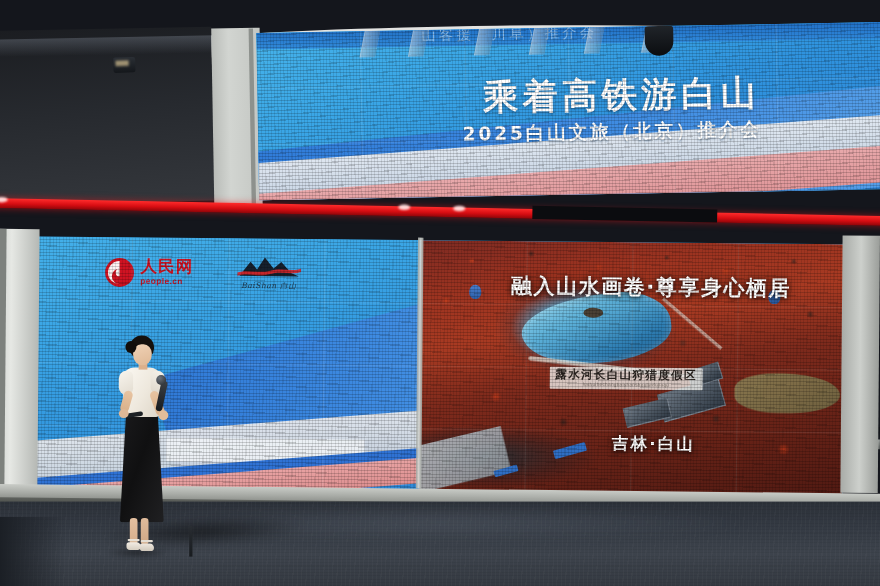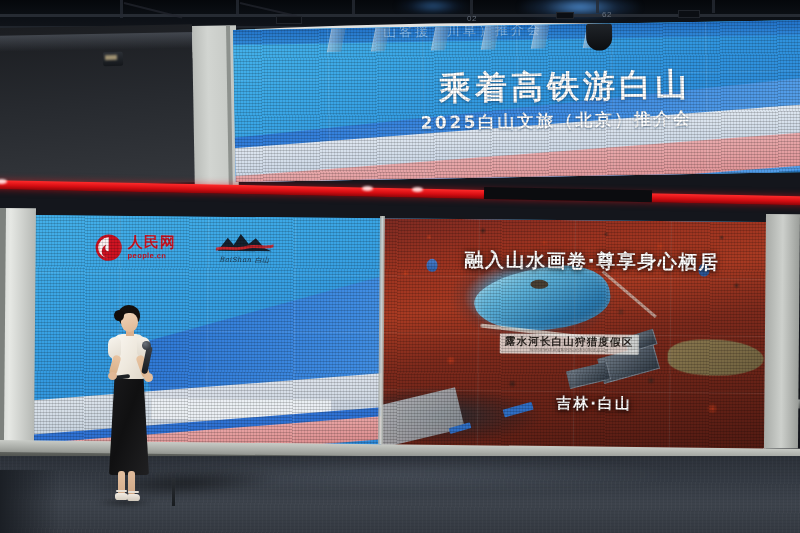--- a/index.html
+++ b/index.html
@@ -311,39 +311,20 @@
             background:radial-gradient(ellipse at center,rgba(0,0,0,.45),rgba(0,0,0,0) 70%);
             filter:blur(2px); }
   .mic-stand { position:absolute; left:172px; top:478px; width:3px; height:28px;
             background:linear-gradient(180deg,#2a2e33,#14171a); opacity:.9; }
 </style>
 </head>
 <body>
 
 <div id="stage">
 
-  <div class="ceiling">
-    <div class="ceil-glow"></div>
-    <div class="ceil-glow2"></div>
-    <div class="truss-bar" style="left:0;top:14px;width:800px;"></div>
-    <div class="truss-bar" style="left:0;top:26px;width:800px;height:2px;opacity:.6;"></div>
-    <div class="truss-vert" style="left:120px;top:0;height:18px;"></div>
-    <div class="truss-vert" style="left:236px;top:0;height:16px;"></div>
-    <div class="truss-vert" style="left:352px;top:0;height:15px;"></div>
-    <div class="truss-vert" style="left:470px;top:0;height:14px;"></div>
-    <div class="truss-vert" style="left:596px;top:0;height:13px;"></div>
-    <div class="truss-vert" style="left:712px;top:0;height:13px;"></div>
-    <div class="truss-diag" style="left:124px;top:2px;width:60px;transform:rotate(14deg);"></div>
-    <div class="truss-diag" style="left:240px;top:2px;width:58px;transform:rotate(13deg);"></div>
-    <div class="truss-box" style="left:276px;top:16px;width:26px;height:8px;"></div>
-    <div class="truss-box" style="left:556px;top:12px;width:18px;height:7px;"></div>
-    <div class="truss-box" style="left:678px;top:10px;width:22px;height:8px;"></div>
-    <div class="truss-num" style="left:467px;top:14px;">02</div>
-    <div class="truss-num" style="left:602px;top:10px;">62</div>
-  </div>
 
   <div class="soffit"></div>
   <div class="soffit-shadow"></div>
 
   <div class="dark-panel"></div>
   <div class="dark-panel-hi"></div>
   <div class="spotlight"></div>
   <div class="spot-lens"></div>
   <div class="pillar-upper"></div>
   <div class="pillar-edge"></div>

